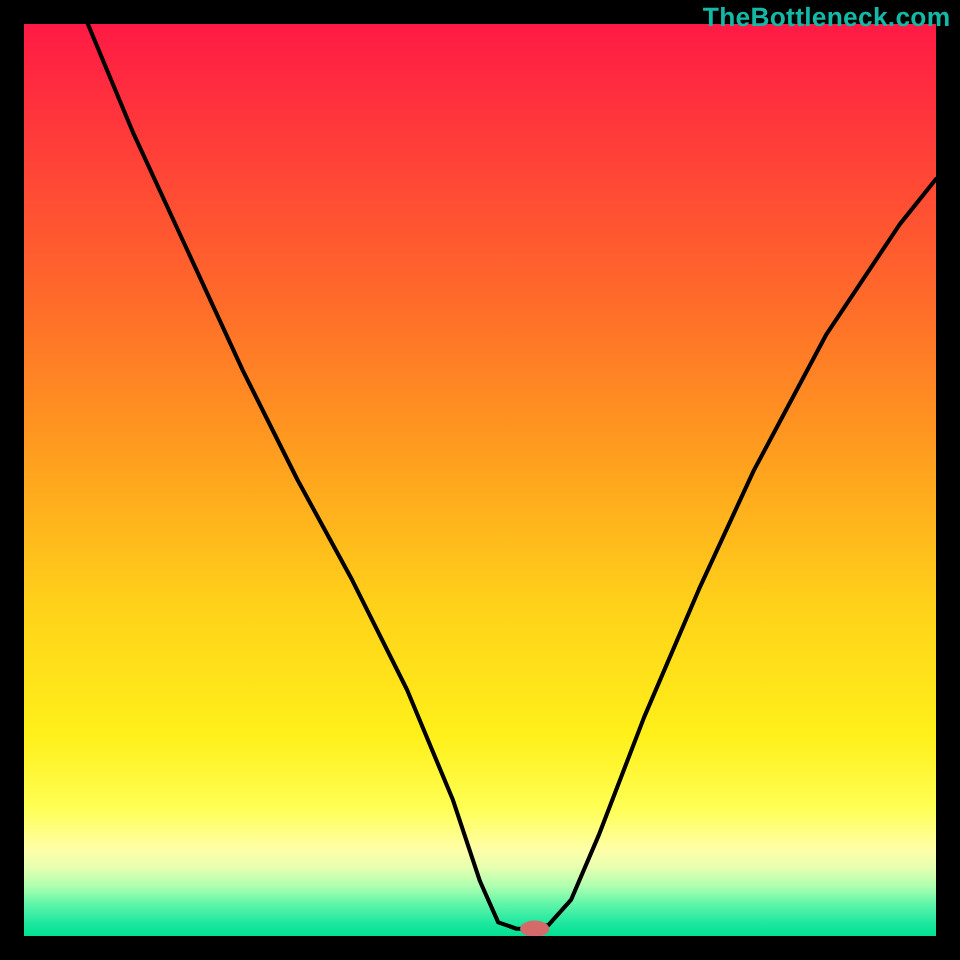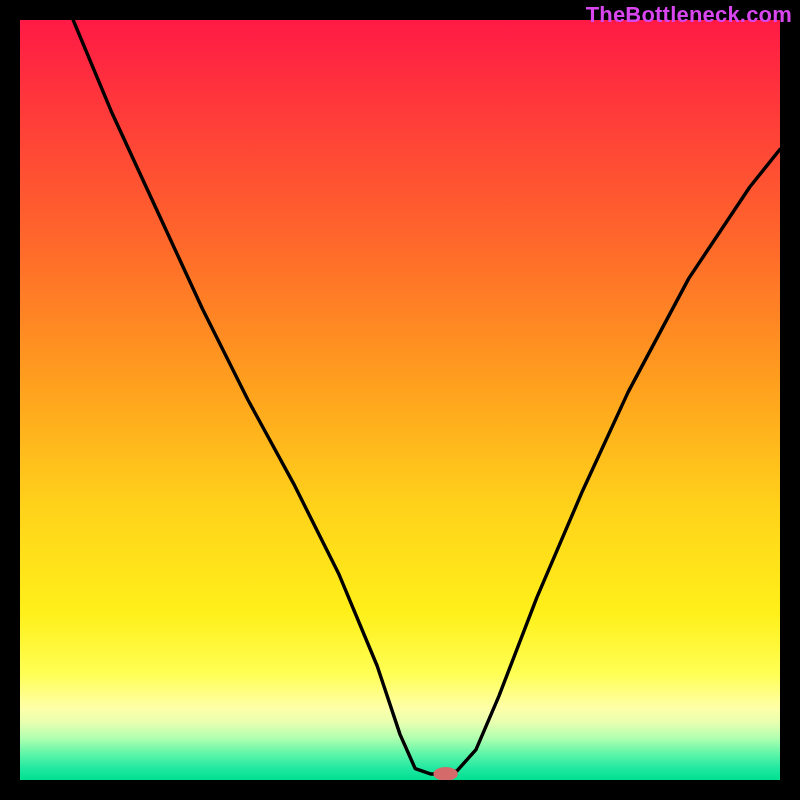--- a/index.html
+++ b/index.html
@@ -23,21 +23,21 @@
     width: 760px;
     height: 760px;
   }
   .watermark {
     position: absolute;
     top: 2px;
     right: 8px;
     font-family: Arial, Helvetica, sans-serif;
     font-size: 22px;
     font-weight: 600;
-    color: #d946ef;
+    color: #14b8a6;
     letter-spacing: 0.2px;
   }
 </style>
 </head>
 <body>
 <div class="frame">
 
 <svg class="plot" viewBox="0 0 100 100" preserveAspectRatio="none">
   <defs>
     <linearGradient id="bg-grad" x1="0" y1="0" x2="0" y2="1">

